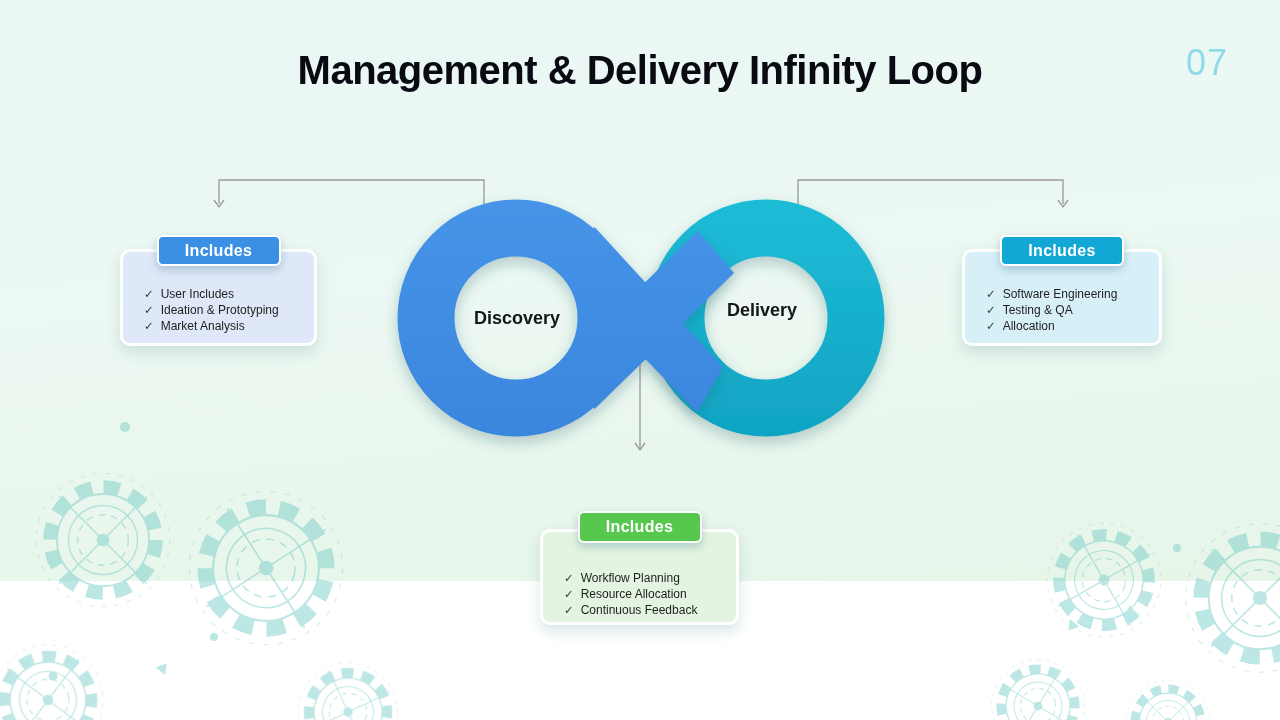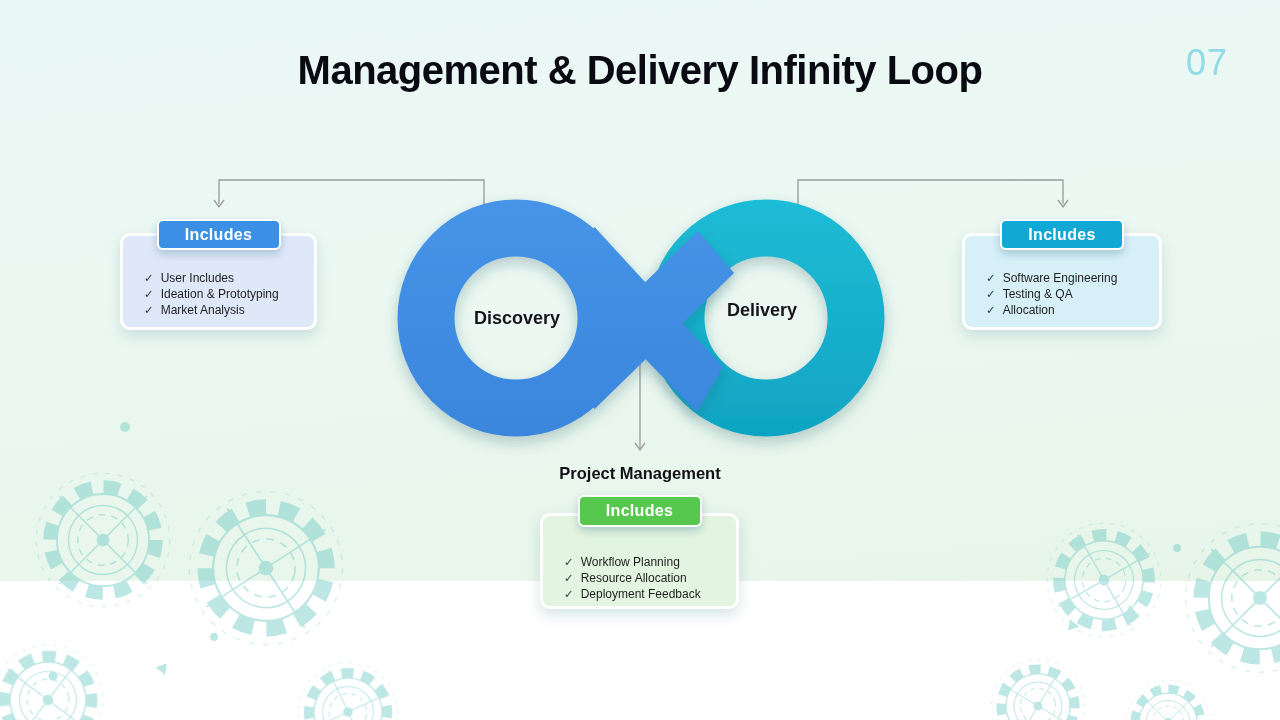--- a/index.html
+++ b/index.html
@@ -18,21 +18,21 @@
 
   
   .loop-label{position:absolute;width:130px;text-align:center;
     font-size:18px;font-weight:700;color:#15151c;}
   .loop-label.discovery{left:452px;top:308px;}
   .loop-label.delivery{left:697px;top:300px;}
   .pm-label{position:absolute;left:520px;top:464px;width:240px;text-align:center;
     font-size:16.5px;font-weight:700;color:#101016;}
 
   
-  .panel{position:absolute;}
+  .panel{position:absolute;margin-top:16px;}
   .panel .card{position:absolute;left:0;right:0;bottom:0;border:3px solid #ffffff;
     border-radius:10px;box-shadow:0 6px 14px rgba(110,160,170,.28);
     padding:34px 10px 10px 21px;box-sizing:border-box;}
   .panel .hd{position:absolute;left:50%;transform:translateX(-50%);top:0;z-index:2;
     width:124px;height:31px;line-height:27px;text-align:center;border:2px solid #fff;
     border-radius:6px;box-sizing:border-box;color:#fff;font-size:16px;font-weight:700;
     letter-spacing:.3px;box-shadow:0 4px 9px rgba(90,140,160,.4);}
   .panel ul{list-style:none;margin:0;padding:0;}
   .panel li{display:flex;align-items:flex-start;gap:7px;font-size:12px;line-height:16.2px;
     color:#1e1e1e;}
@@ -117,21 +117,20 @@
         <polygon points="555.4,369.1 698,231 734,273 594.6,408.9"></polygon>
       </g>
     </g>
   </svg>
 
   <div class="title">Management &amp; Delivery Infinity Loop</div>
   <div class="page-num">07</div>
 
   <div class="loop-label discovery">Discovery</div>
   <div class="loop-label delivery">Delivery</div>
-  <div class="pm-label">Project Management</div>
 
   <div class="panel p-discovery">
     <div class="hd">Includes</div>
     <div class="card">
       <ul>
         <li>
             <span class="check">✓</span>
             <span>User Includes</span>
           </li>
         <li>
@@ -173,19 +172,19 @@
         <li>
             <span class="check">✓</span>
             <span>Workflow Planning</span>
           </li>
         <li>
             <span class="check">✓</span>
             <span>Resource Allocation</span>
           </li>
         <li>
             <span class="check">✓</span>
-            <span>Deployment Feedback</span>
+            <span>Continuous Feedback</span>
           </li>
       </ul>
     </div>
   </div>
 
 </div>
 
 </body></html>

